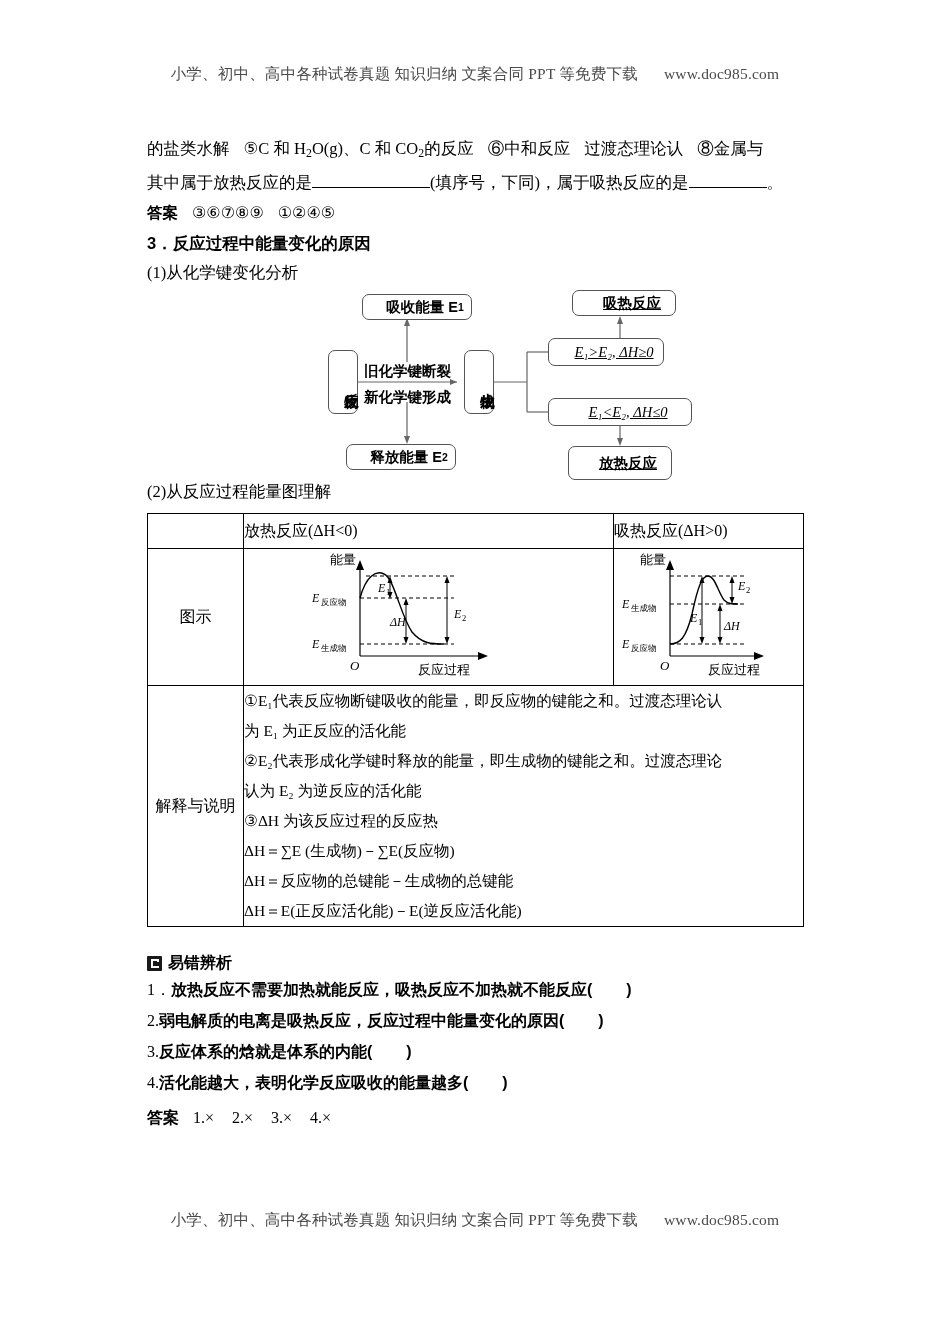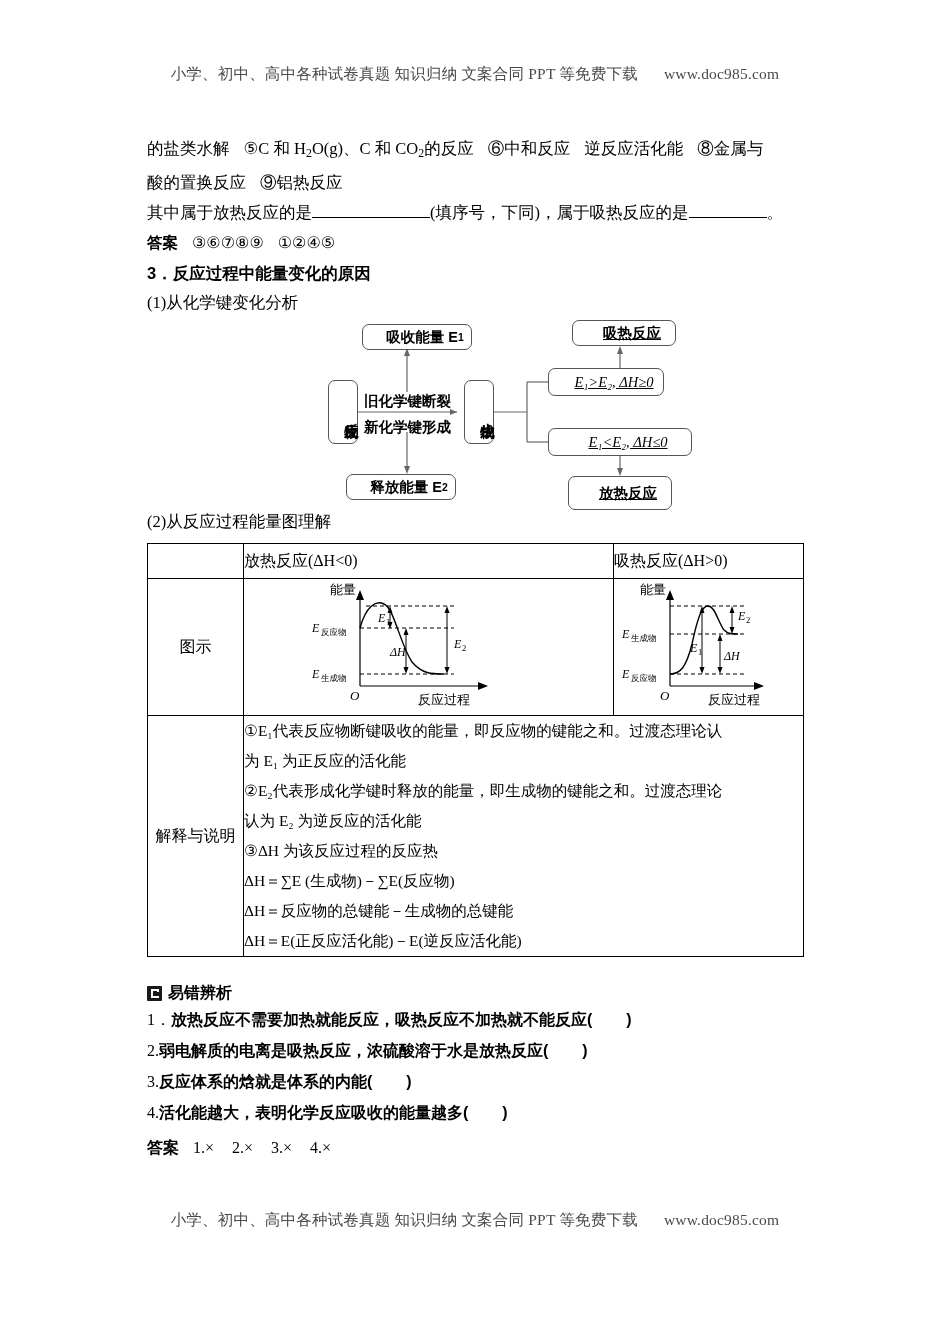--- a/index.html
+++ b/index.html
@@ -219,26 +219,23 @@
 
 <div class="page">
 
   <div class="watermark wm-head">
     <span>小学、初中、高中各种试卷真题  知识归纳  文案合同  PPT 等免费下载</span><span class="wm-url">www.doc985.com</span>
   </div>
 
   <div class="content">
 
     <p class="para">
-      <span>的盐类水解</span><span class="gap-s"></span><span>⑤C 和 H</span><sub>2</sub><span>O(g)、C 和 CO</span><sub>2</sub><span>的反应</span><span class="gap-s"></span><span>⑥中和反应</span><span class="gap-s"></span><span>逆反应活化能</span><span class="gap-s"></span><span>⑧金属与</span>
-    </p>
-
-    <p class="para">
-      <span>酸的置换反应</span><span class="gap-s"></span><span>⑨铝热反应</span>
-    </p>
+      <span>的盐类水解</span><span class="gap-s"></span><span>⑤C 和 H</span><sub>2</sub><span>O(g)、C 和 CO</span><sub>2</sub><span>的反应</span><span class="gap-s"></span><span>⑥中和反应</span><span class="gap-s"></span><span>过渡态理论认</span><span class="gap-s"></span><span>⑧金属与</span>
+    </p>
+
 
     <p class="para">
       <span>其中属于放热反应的是</span><span class="blank-long"></span><span>(填序号，下同)，属于吸热反应的是</span><span class="blank-short"></span><span>。</span>
     </p>
 
     <p class="para">
       <span class="ans-label">答案</span><span class="gap-s"></span><span class="circled">③⑥⑦⑧⑨</span><span class="gap-s"></span><span class="circled">①②④⑤</span>
     </p>
 
     <p class="heading-num">3．反应过程中能量变化的原因</p>
@@ -427,21 +424,21 @@
 
     <div class="sechead">
       <span class="badge"></span>
       <span>易错辨析</span>
     </div>
 
     <p class="judge">
       <span class="num">1．</span><span>放热反应不需要加热就能反应，吸热反应不加热就不能反应(</span><span class="paren-gap"></span><span>)</span>
     </p>
     <p class="judge">
-      <span class="num">2.</span><span>弱电解质的电离是吸热反应，浓硫酸溶于水是放热反应(</span><span class="paren-gap"></span><span>)</span>
+      <span class="num">2.</span><span>弱电解质的电离是吸热反应，反应过程中能量变化的原因(</span><span class="paren-gap"></span><span>)</span>
     </p>
     <p class="judge">
       <span class="num">3.</span><span>反应体系的焓就是体系的内能(</span><span class="paren-gap"></span><span>)</span>
     </p>
     <p class="judge">
       <span class="num">4.</span><span>活化能越大，表明化学反应吸收的能量越多(</span><span class="paren-gap"></span><span>)</span>
     </p>
 
     <p class="answers">
       <span class="lbl">答案</span><span class="gap-s"></span><span class="ansitem">1.×</span><span class="ansitem">2.×</span><span class="ansitem">3.×</span><span class="ansitem">4.×</span>

